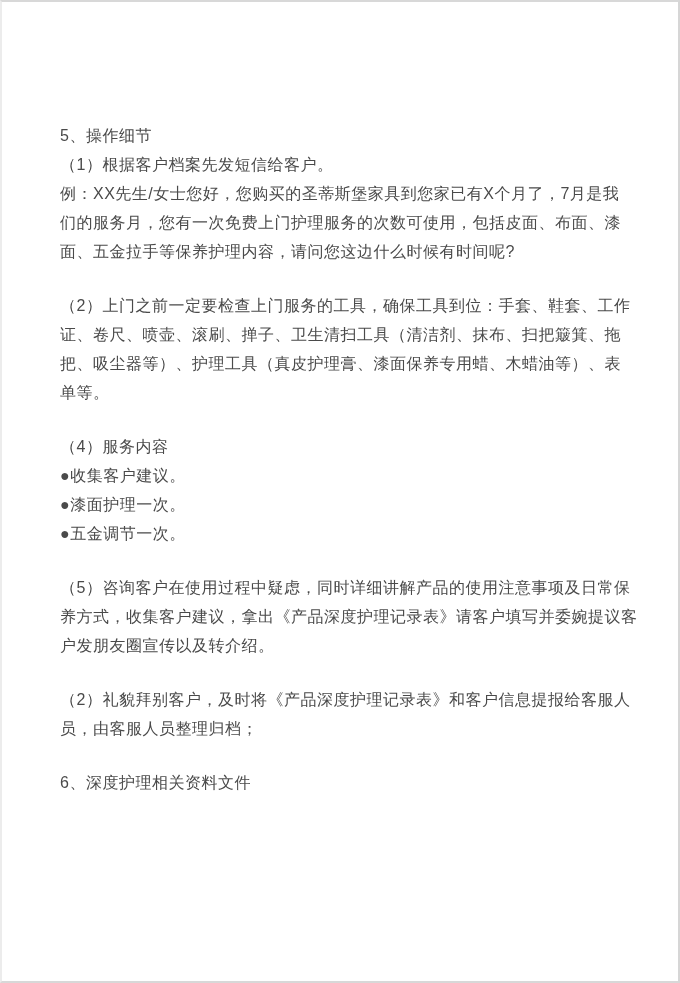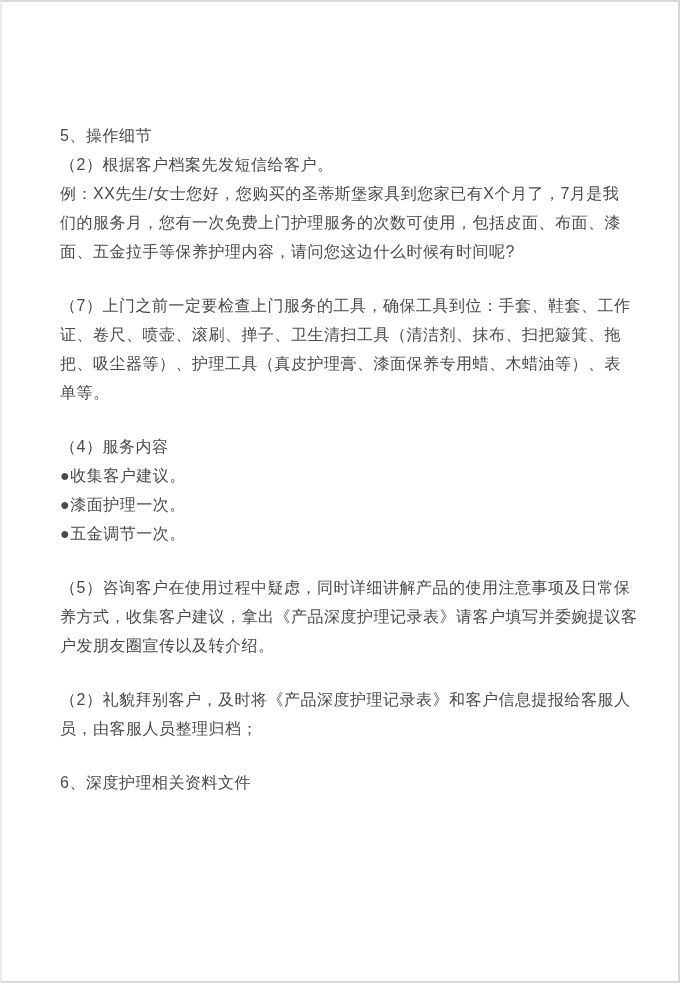--- a/index.html
+++ b/index.html
@@ -41,26 +41,26 @@
     margin: 0;
   }
 </style>
 </head>
 <body>
 
 <div class="page">
 
   <h2 class="t tight">5、操作细节</h2>
 
-  <p class="t">（2）根据客户档案先发短信给客户。
+  <p class="t">（1）根据客户档案先发短信给客户。
 例：XX先生/女士您好，您购买的圣蒂斯堡家具到您家已有X个月了，7月是我
 们的服务月，您有一次免费上门护理服务的次数可使用，包括皮面、布面、漆
 面、五金拉手等保养护理内容，请问您这边什么时候有时间呢?</p>
 
-  <p class="t">（7）上门之前一定要检查上门服务的工具，确保工具到位：手套、鞋套、工作
+  <p class="t">（2）上门之前一定要检查上门服务的工具，确保工具到位：手套、鞋套、工作
 证、卷尺、喷壶、滚刷、掸子、卫生清扫工具（清洁剂、抹布、扫把簸箕、拖
 把、吸尘器等）、护理工具（真皮护理膏、漆面保养专用蜡、木蜡油等）、表
 单等。</p>
 
 
   <div class="group">
     <p class="t">（4）服务内容</p>
     <p class="t">●收集客户建议。</p>
     <p class="t">●漆面护理一次。</p>
     <p class="t">●五金调节一次。</p>

